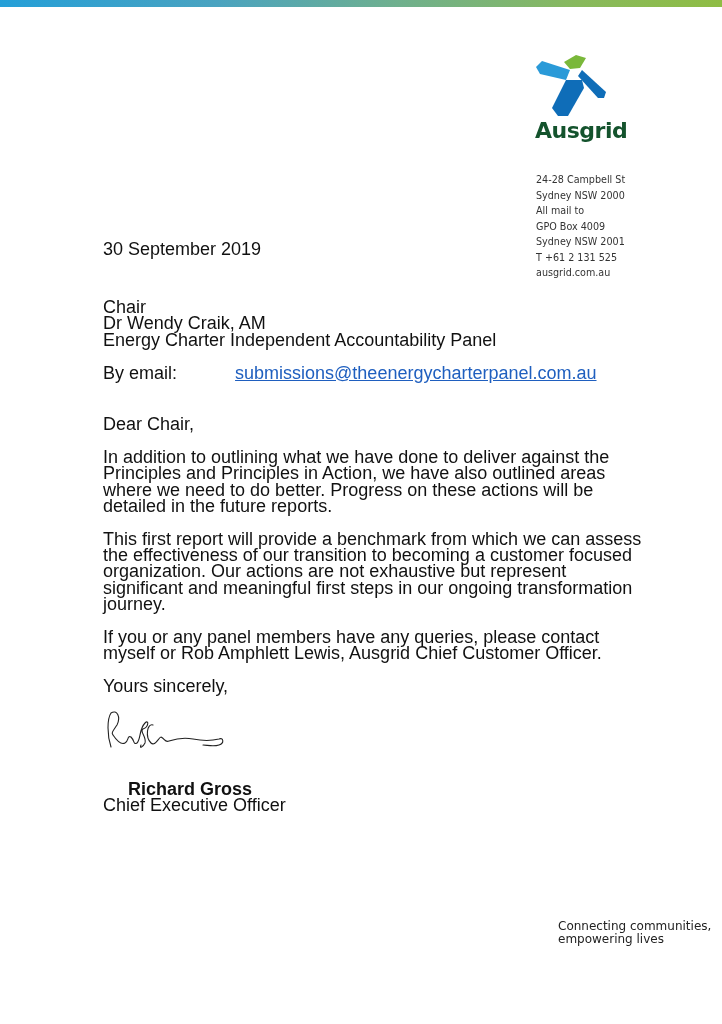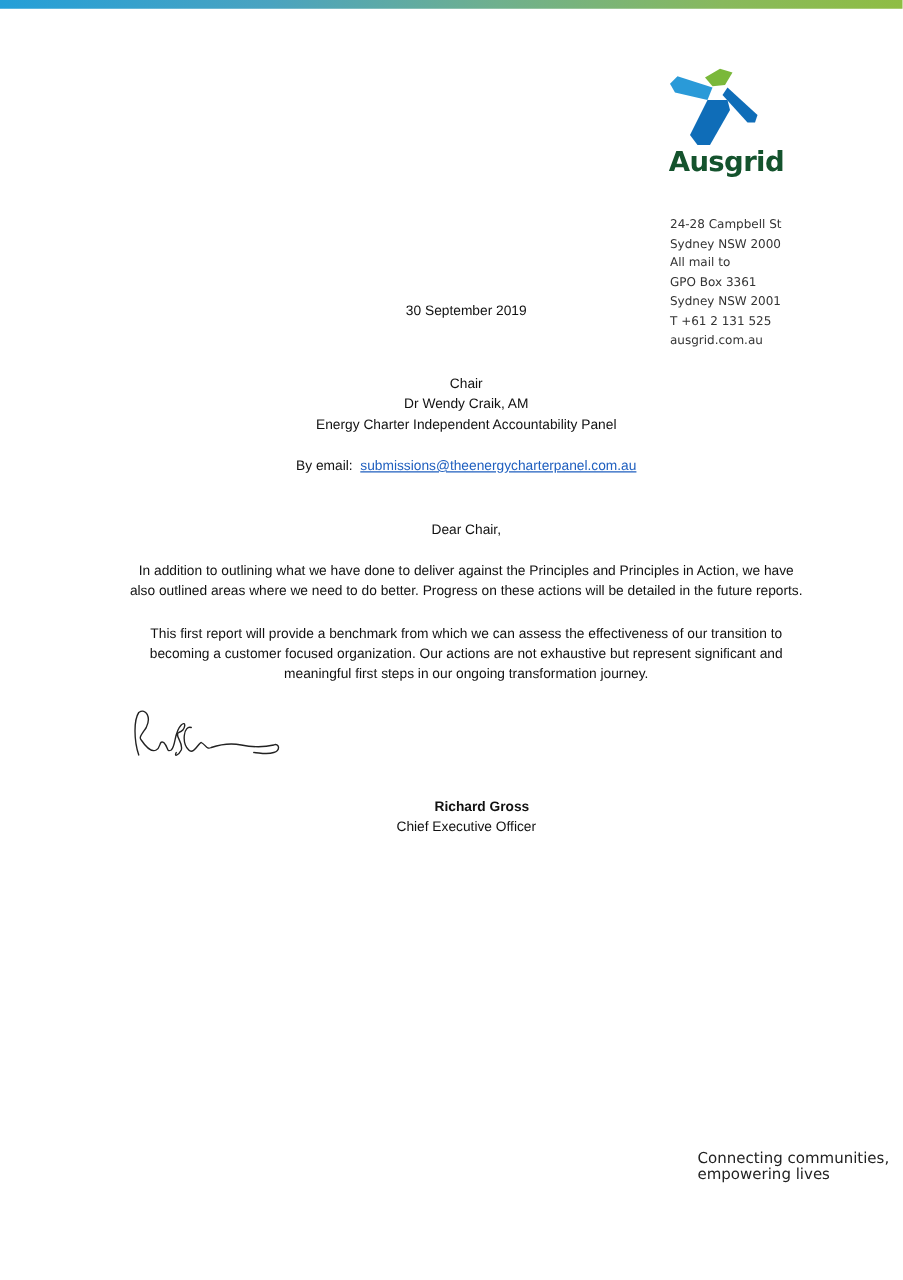--- a/index.html
+++ b/index.html
@@ -17,30 +17,29 @@
       color: #14532d; letter-spacing: -0.5px;
       font-family: "DejaVu Sans", sans-serif;
     }
     .address {
       position: absolute; left: 536px; top: 172px; font-size: 9.6px; line-height: 15.5px;
       color: #333; font-family: "DejaVu Sans", sans-serif;
     }
     .address div { white-space: nowrap; }
     .letter {
       position: absolute; left: 103px; top: 241px; width: 540px;
-      font-size: 11px; line-height: 16.2px; color: #111;
+      font-size: 18px; line-height: 16.2px; color: #111;
       font-family: "Liberation Sans", sans-serif;
-      text-align: center;
     }
     .letter p { margin: 0; }
     .date { margin-bottom: 42px !important; }
     .recipient div { white-space: nowrap; }
     .recipient { margin-bottom: 17px !important; }
     .email-line { margin-bottom: 35px !important; white-space: nowrap; }
-    .email-link { color: #1f5fbf; text-decoration: underline; }
+    .email-link { color: #1f5fbf; text-decoration: underline; margin-left: 48px; }
     .salutation { margin-bottom: 17px !important; }
     .para { margin-bottom: 17px !important; }
     .closing { margin-bottom: 12px !important; }
     .signature { width: 150px; height: 50px; display: block; margin-bottom: 24px; }
     .signer-name { font-weight: bold; padding-left: 25px; }
     .tagline {
       position: absolute; left: 558px; top: 920px; font-size: 12px; line-height: 12.5px;
       color: #222; font-family: "DejaVu Sans", sans-serif;
     }
   </style>
@@ -58,21 +57,21 @@
   <polygon points="44,24 48,18 72,40 70,46 64,46" fill="#0f6db8"></polygon>
 
   <polygon points="32,28 48,28 50,36 34,64 24,64 18,56" fill="#0f6db8"></polygon>
 </svg>
 <div class="logo-word">Ausgrid</div>
 
 <div class="address">
   <div>24-28 Campbell St</div>
   <div>Sydney NSW 2000</div>
   <div>All mail to</div>
-  <div>GPO Box 3361</div>
+  <div>GPO Box 4009</div>
   <div>Sydney NSW 2001</div>
   <div>T +61 2 131 525</div>
   <div>ausgrid.com.au</div>
 </div>
 
 <div class="letter">
   <p class="date">30 September 2019</p>
 
   <div class="recipient">
     <div>Chair</div>
@@ -81,21 +80,23 @@
   </div>
 
   <p class="email-line">
     <span>By email:</span>&nbsp;&nbsp;<a class="email-link">submissions@theenergycharterpanel.com.au</a>
   </p>
 
   <p class="salutation">Dear Chair,</p>
 
   <p class="para">In addition to outlining what we have done to deliver against the Principles and Principles in Action, we have also outlined areas where we need to do better.  Progress on these actions will be detailed in the future reports.</p>
   <p class="para">This first report will provide a benchmark from which we can assess the effectiveness of our transition to becoming a customer focused organization.  Our actions are not exhaustive but represent significant and meaningful first steps in our ongoing transformation journey.</p>
+  <p class="para">If you or any panel members have any queries, please contact myself or Rob Amphlett Lewis, Ausgrid Chief Customer Officer.</p>
 
+  <p class="closing">Yours sincerely,</p>
 
   <svg class="signature" viewBox="0 0 150 50">
     <path d="M8,40 C4,28 4,12 8,6 C14,2 18,10 14,18 C10,24 8,26 10,28 C14,34 18,38 22,36 C26,34 24,28 28,30 C32,34 30,38 34,36 C38,32 36,22 42,16 C46,12 46,20 40,22 C36,24 44,30 42,36 C40,40 36,42 38,38 M50,18 C44,16 42,30 48,36 C52,40 56,30 58,30 C62,32 62,36 66,34 C72,32 80,30 90,32 C100,34 108,34 116,32 C120,30 122,36 116,38 C110,40 104,38 100,38" fill="none" stroke="#222" stroke-width="1.1" stroke-linecap="round" stroke-linejoin="round"></path>
   </svg>
 
   <div>
     <div class="signer-name">Richard Gross</div>
     <div>Chief Executive Officer</div>
   </div>
 </div>

